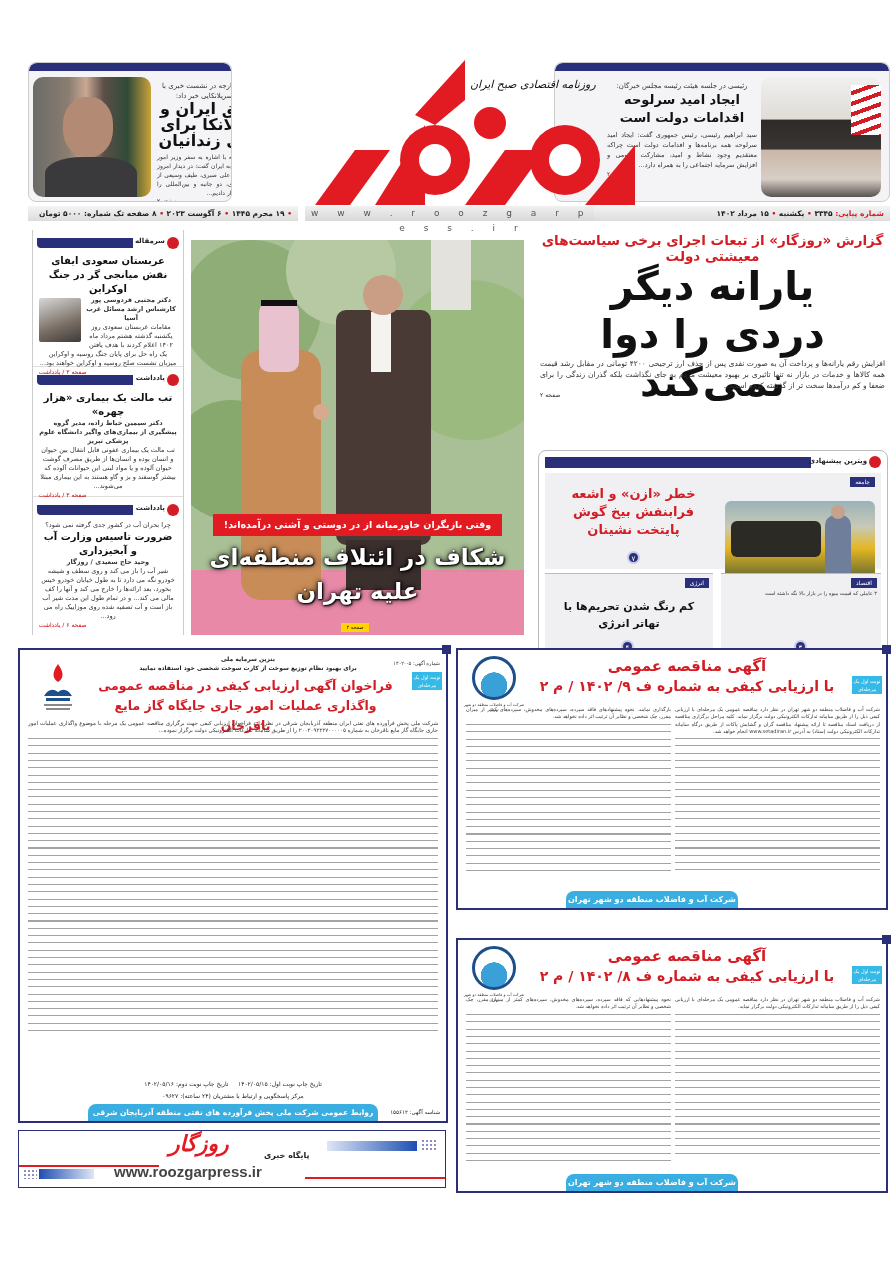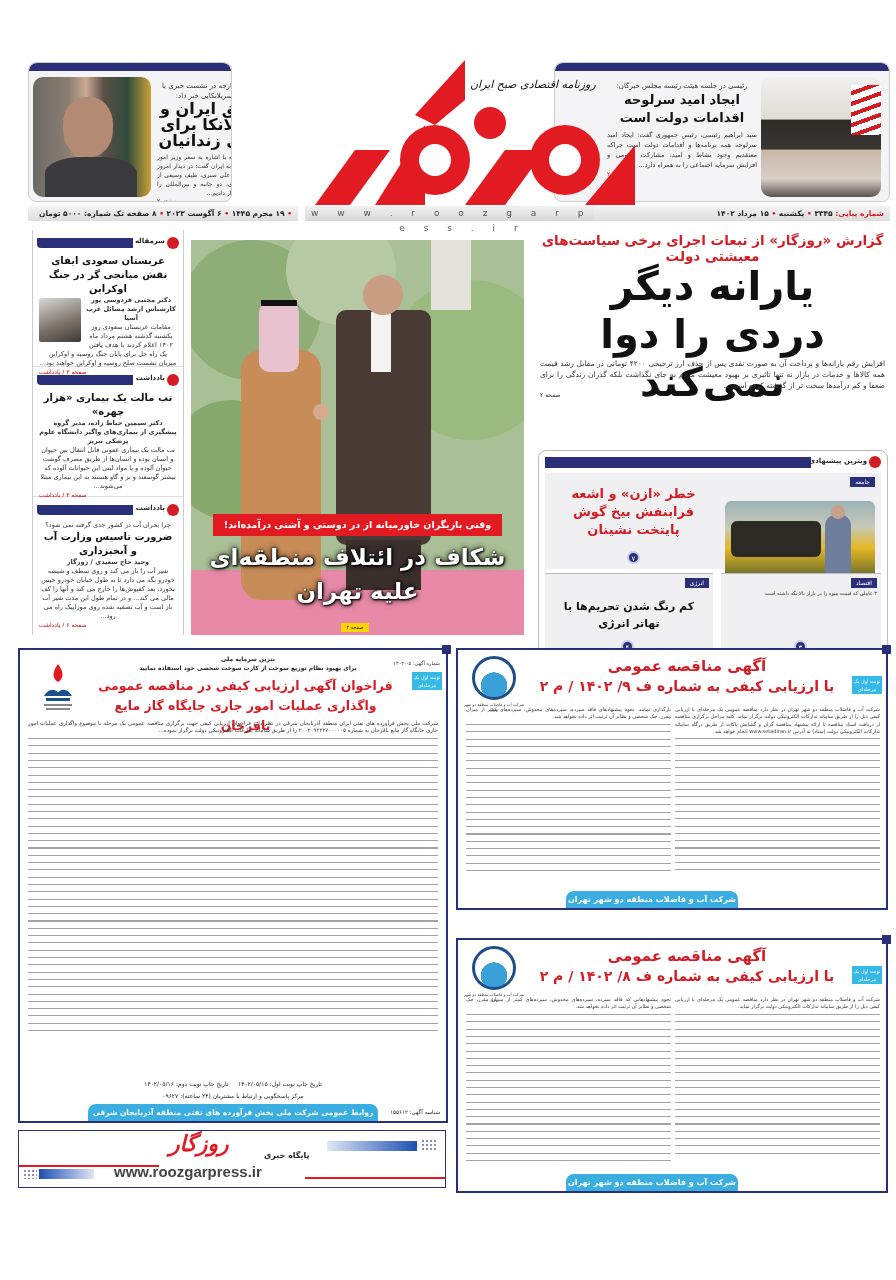--- a/index.html
+++ b/index.html
@@ -175,21 +175,21 @@
   <div style="height:140px; border-top:1px solid #ddd;">
     <div class="sec-head">
       <div class="bar"></div>
       <div class="lbl">یادداشت</div>
       <div class="dot"></div>
     </div>
     <div class="left-item">
       <div class="left-sub" style="text-align:center;">چرا بحران آب در کشور جدی گرفته نمی شود؟</div>
       <div class="left-head">ضرورت تاسیس وزارت آب و آبخیزداری</div>
       <div class="left-sub bold">وحید حاج سعیدی / روزگار</div>
-      <div class="left-sub">شیر آب را باز می کند و روی سطف و شیشه خودرو نگه می دارد تا به طول خیابان خودرو خیس بخورد، بعد کفپوش‌ها را خارج می کند و آنها را کف مالی می کند... و در تمام طول این مدت شیر آب باز است و آب تصفیه شده روی موزاییک راه می رود...</div>
+      <div class="left-sub">شیر آب را باز می کند و روی سطف و شیشه خودرو نگه می دارد تا به طول خیابان خودرو خیس بخورد، بعد ارائه‌ها را خارج می کند و آنها را کف مالی می کند... و در تمام طول این مدت شیر آب باز است و آب تصفیه شده روی موزاییک راه می رود...</div>
       <div class="ref" style="text-align:left;">صفحه ۶ / یادداشت</div>
     </div>
   </div>
 </div>
 
 <div class="center-photo">
   <svg width="333" height="395" viewBox="0 0 333 395" style="position:absolute;left:0;top:0;">
     <rect x="0" y="0" width="333" height="395" fill="#a9bf95"></rect>
     <circle cx="60" cy="70" r="70" fill="#8fae77"></circle>
     <circle cx="280" cy="120" r="80" fill="#9bba80"></circle>

